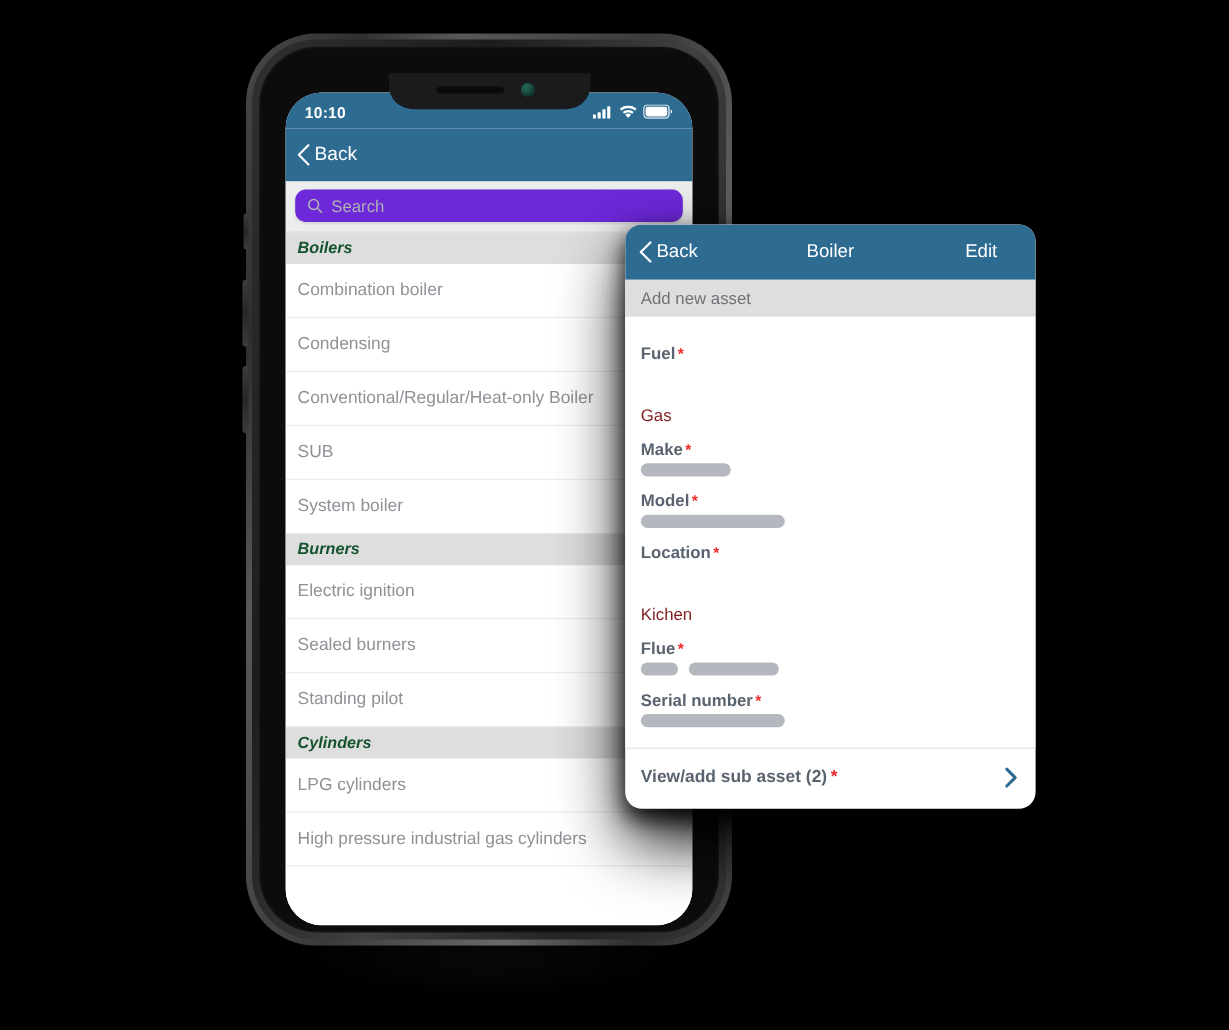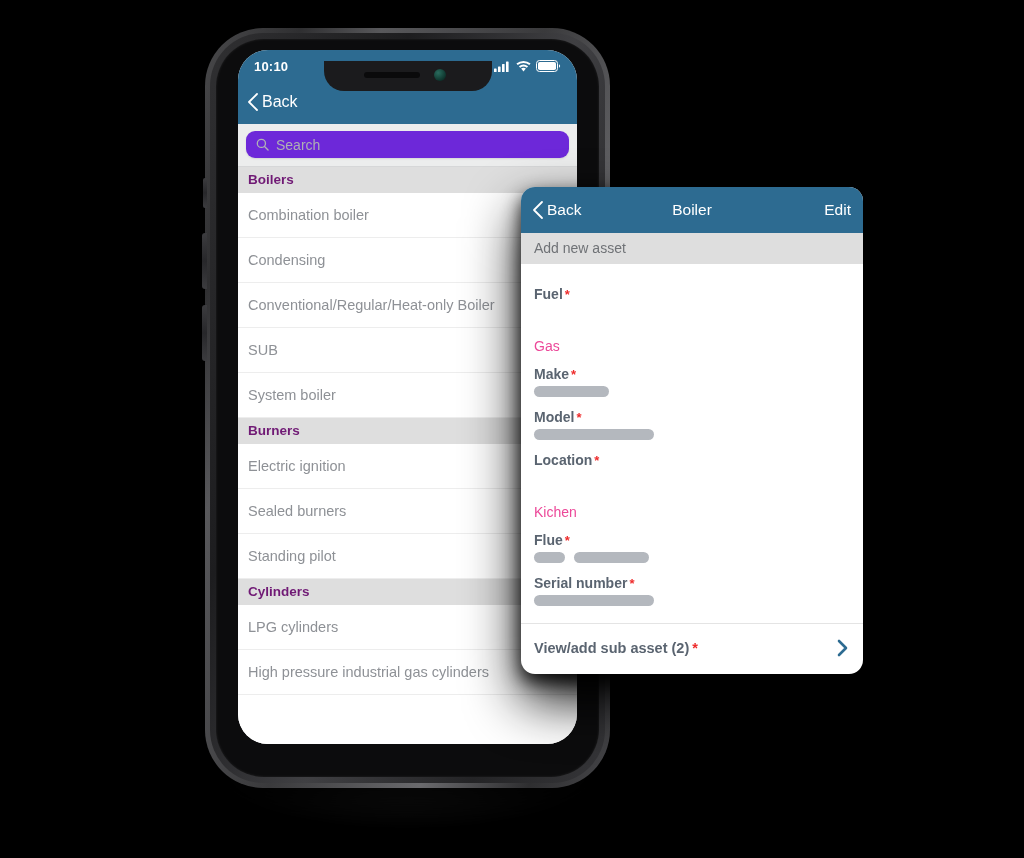--- a/index.html
+++ b/index.html
@@ -65,21 +65,21 @@
     width: 383px;
     height: 738px;
     border-radius: 48px;
     background: #0c0c0d;
     box-shadow: inset 0 0 3px rgba(255,255,255,0.10);
   }
   
   .phone-screen {
     position: absolute;
     left: 33px;
-    top: 22px;
+    top: 49px;
     width: 339px;
     height: 694px;
     border-radius: 30px;
     overflow: hidden;
     background: #ffffff;
   }
 
   
   .phone-notch {
     position: absolute;
@@ -195,27 +195,28 @@
     font-size: 14px;
   }
 
   .asset-list {
     background: #ffffff;
     height: calc(694px - 30px - 44px - 43px);
     overflow: hidden;
   }
   .section-header {
     background: #dedede;
-    color: #701a75;
+    color: #14532d;
     font-size: 13.5px;
     font-weight: bold;
     padding: 6px 10px 6px 10px;
     box-sizing: border-box;
     height: 26px;
     line-height: 14px;
+    font-style: italic;
   }
   .list-row {
     height: 45px;
     display: flex;
     align-items: center;
     padding-left: 10px;
     box-sizing: border-box;
     border-bottom: 1px solid #ededed;
     color: #8e9196;
     font-size: 14.5px;
@@ -239,21 +240,21 @@
     background: #2d6b91;
     color: #ffffff;
     display: flex;
     align-items: center;
     position: relative;
   }
   .card-nav .nav-back { font-size: 15.5px; padding-left: 11px; }
   .card-nav .nav-title { font-size: 15.5px; }
   .card-edit {
     position: absolute;
-    right: 12px;
+    right: 32px;
     font-size: 15.5px;
     cursor: pointer;
   }
   .card-subheader {
     background: #dedede;
     color: #6f7276;
     font-size: 14px;
     padding: 7px 13px 8px 13px;
   }
   .card-body {
@@ -268,21 +269,21 @@
     margin: 12px 0 4px 0;
   }
   .field-label .req {
     color: #ee2b2b;
     font-weight: bold;
     font-size: 13px;
     margin-left: 2px;
   }
   .field-value {
     font-size: 14px;
-    color: #ec4899;
+    color: #7f1d1d;
     margin-bottom: 2px;
     margin-top: 36px;
   }
   .redact-row { display: flex; gap: 9px; align-items: center; margin-bottom: 2px; }
   .redact {
     height: 11px;
     border-radius: 6px;
     background: #b4b8be;
     display: inline-block;
   }

